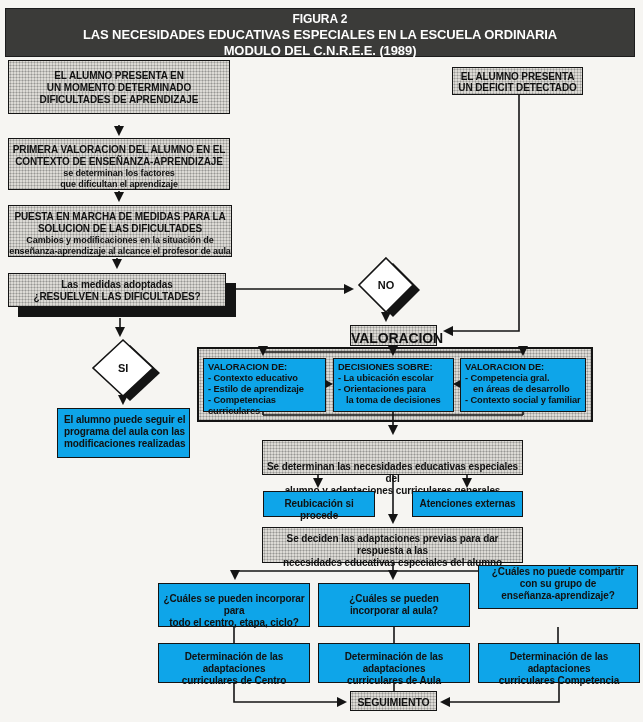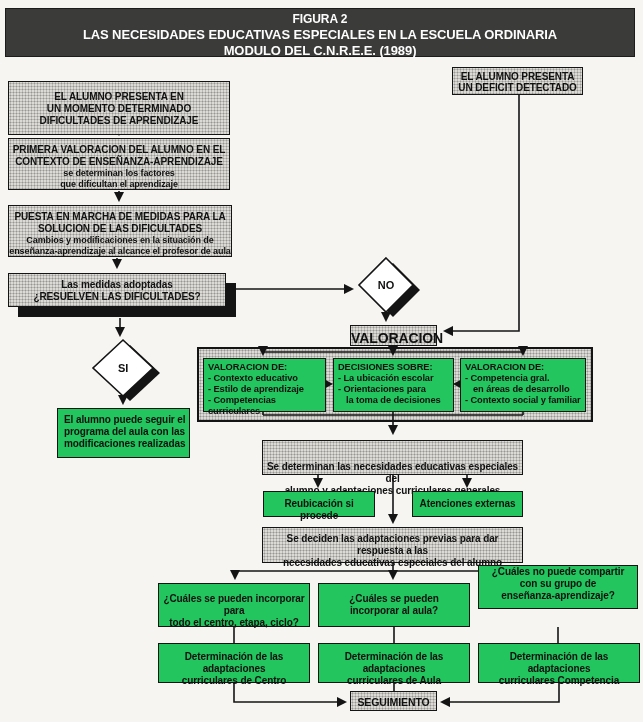--- a/index.html
+++ b/index.html
@@ -11,21 +11,21 @@
   .titlebar{
     position:absolute;left:5px;top:8px;width:630px;height:49px;
     background:#3b3b39;color:#fdfdfd;text-align:center;box-sizing:border-box;
     padding-top:3px;font-weight:bold;border:1px solid #1c1c1c;
   }
   .titlebar .t1{font-size:12px;line-height:15px;}
   .titlebar .t2{font-size:13px;line-height:16px;}
   .titlebar .t3{font-size:13px;line-height:16px;}
   .box{
     position:absolute;border:1.6px solid #141414;box-sizing:border-box;
-    text-align:center;font-weight:bold;background:#22c55e;z-index:2;
+    text-align:center;font-weight:bold;background:#0ea5e9;z-index:2;
   }
   .gray{
     background-color:#dcdad5;
     background-image:radial-gradient(circle, rgba(55,55,55,0.42) 0.8px, transparent 1.2px);
     background-size:3px 3px;
   }
   .panel{
     position:absolute;left:197px;top:347px;width:396px;height:75px;
     border:2px solid #141414;box-sizing:border-box;z-index:0;
   }
@@ -33,21 +33,21 @@
   svg.wires{position:absolute;left:0;top:0;z-index:1;}
   .fs10{font-size:10px;line-height:12px;}
   .fs9{font-size:9px;line-height:11px;}
   .listbox{text-align:left;padding:3px 2px 0 4px;font-size:9.3px;line-height:11px;}
   .li.ind{padding-left:8px;}
   .dlabel{
     position:absolute;z-index:3;font-weight:bold;font-size:11px;
     text-align:center;color:#111;
   }
   
-  .b1{left:8px;top:81px;width:222px;height:54px;padding-top:9px;}
+  .b1{left:8px;top:60px;width:222px;height:54px;padding-top:9px;}
   .b2{left:8px;top:138px;width:222px;height:52px;padding-top:5px;}
   .b3{left:8px;top:205px;width:224px;height:52px;padding-top:5px;}
   .b4{left:8px;top:273px;width:218px;height:34px;padding-top:5px;z-index:2;}
   .b4shadow{left:18px;top:283px;width:218px;height:34px;}
   .b5{left:57px;top:408px;width:133px;height:50px;text-align:left;padding:5px 3px 0 6px;}
   .b6{left:452px;top:67px;width:131px;height:28px;padding-top:3px;font-size:10px;line-height:11px;}
   .bval{left:350px;top:325px;width:87px;height:21px;padding-top:4px;font-size:14px;}
   .bA{left:203px;top:358px;width:123px;height:54px;}
   .bB{left:333px;top:358px;width:121px;height:54px;}
   .bC{left:460px;top:358px;width:126px;height:54px;}

